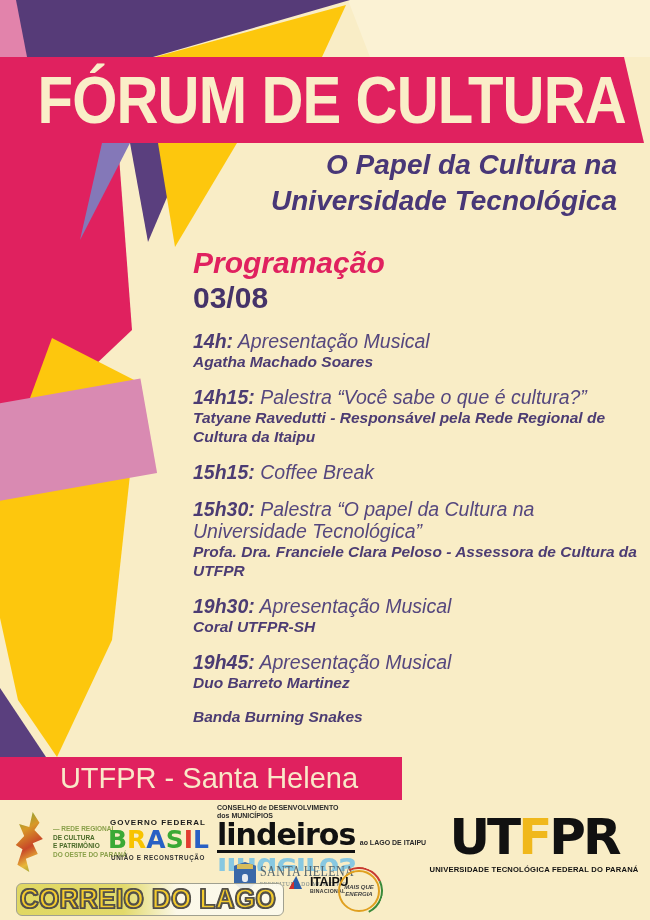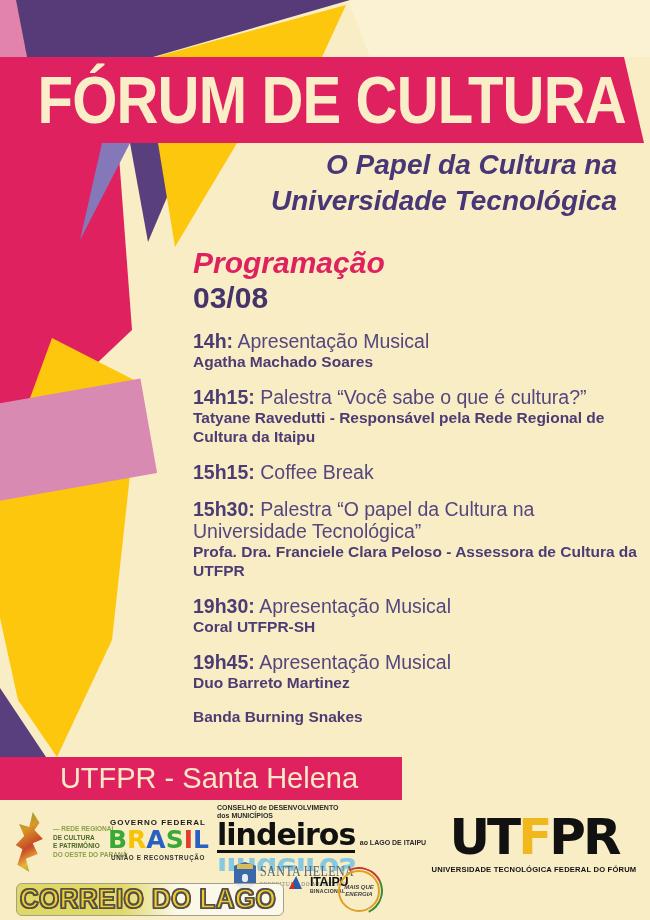--- a/index.html
+++ b/index.html
@@ -40,21 +40,21 @@
   #rose-rect{left:-14px;top:392px;width:164px;height:96px;background:#d98ab2;transform:rotate(-10deg);}
   #purple-corner{left:0;top:688px;width:50px;height:69px;background:#5a3f7e;
     clip-path:polygon(0 0,46px 69px,0 69px);}
 
   
   #program{position:absolute;left:193px;top:246px;width:447px;}
   .prog-heading{font-size:30px;font-weight:700;font-style:italic;color:#e0215f;margin:0;}
   .prog-date{font-size:30px;font-weight:800;color:#453369;margin:1px 0 0 0;}
   .entries{margin-top:15px;}
   .entry{margin-bottom:15px;}
-  .entry p{margin:0;}
+  .entry p{margin:0;font-style:italic;}
   .entry-title{font-size:19.5px;line-height:22px;color:#55477e;}
   .entry-title .time{font-weight:700;color:#4c3c73;}
   .entry-detail{font-size:15.5px;font-weight:700;line-height:19px;color:#4c3c73;}
   .entry-detail:empty{display:none;}
 
   
   #location-banner{position:absolute;left:0;top:757px;width:386px;height:43px;background:#e0215f;
     display:flex;align-items:center;justify-content:center;font-size:29px;color:#f9e8c8;padding-left:16px;}
 
   
@@ -209,21 +209,21 @@
         <span class="lin-brand">lindeiros</span>
         <span class="lin-right">ao LAGO DE ITAIPU</span>
       </div>
       <div class="lin-mirror-wrap">
         <span class="lin-mirror">lindeiros</span>
       </div>
     </div>
 
     <div class="utfpr">
       <div class="utfpr-brand"><span>UT</span><span class="utfpr-f">F</span><span>PR</span></div>
-      <div class="utfpr-tag">UNIVERSIDADE TECNOLÓGICA FEDERAL DO FÓRUM</div>
+      <div class="utfpr-tag">UNIVERSIDADE TECNOLÓGICA FEDERAL DO PARANÁ</div>
     </div>
 
     <div class="sh">
       <div class="crest">
         <span class="crest-band"></span>
         <span class="crest-dot"></span>
       </div>
       <div>
         <div class="sh-name">SANTA HELENA</div>
         <div class="sh-sub">PREFEITURA DO MUNICÍPIO</div>

